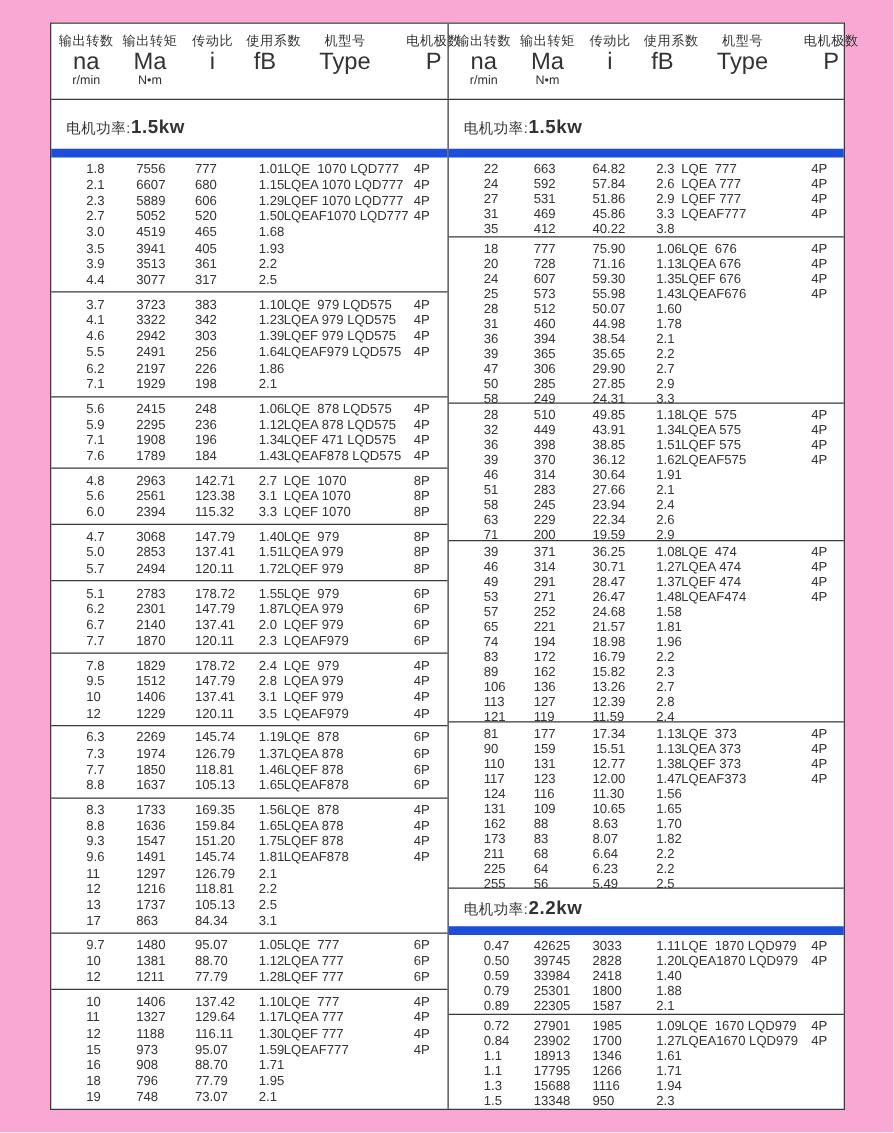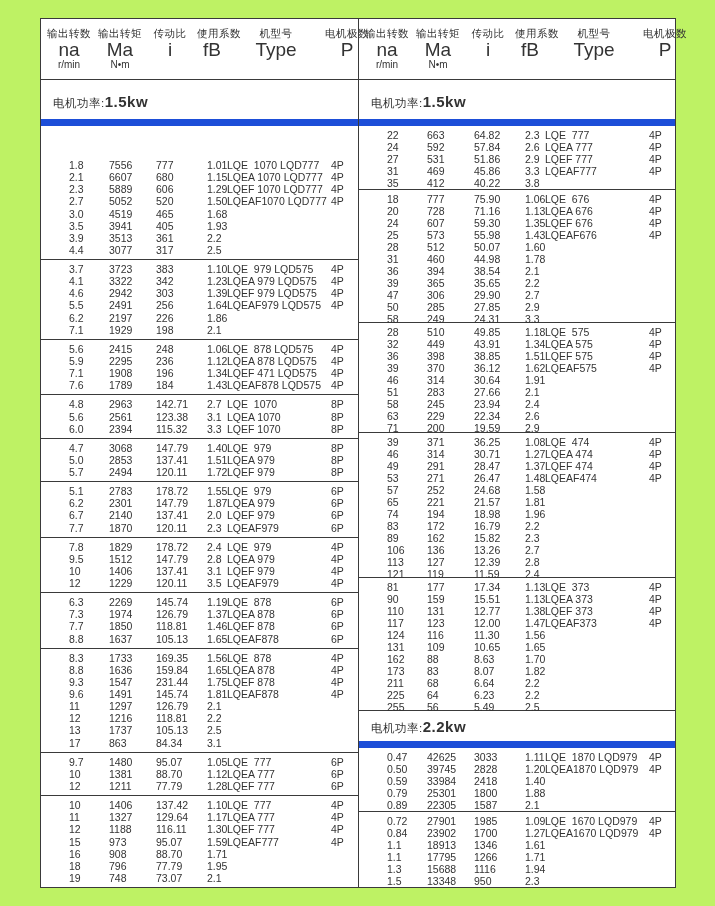--- a/index.html
+++ b/index.html
@@ -1,21 +1,21 @@
 <!DOCTYPE html>
 <html><head>
 <meta charset="utf-8">
 <style>
   html,body{margin:0;padding:0;}
   body{
     width:715px;height:906px;background:#ffffff;
     font-family:"Liberation Sans","DejaVu Sans",sans-serif;
     color:#333;-webkit-font-smoothing:antialiased;
   }
-  .page{position:relative;width:715px;height:906px;background:#bef264;overflow:hidden;}
+  .page{position:relative;width:715px;height:906px;background:#f9a8d4;overflow:hidden;}
   .spec-table{
     position:absolute;left:40px;top:18px;width:636px;height:870px;
     border:1.5px solid #3a3a3a;box-sizing:border-box;
     display:flex;flex-direction:column;background:#fff;
   }
   
   .hdr{display:flex;flex:0 0 61px;border-bottom:1px solid #3a3a3a;box-sizing:border-box;}
   .hdr-half{width:50%;display:grid;grid-template-columns:56px 46px 54px 30px 98px 1fr;align-items:start;padding-top:9px;box-sizing:border-box;}
   .hdr-half.right{border-left:1px solid #3a3a3a;}
   .hcell{text-align:center;line-height:1.05;white-space:nowrap;}
@@ -114,21 +114,21 @@
           <div class="hcell">
             <div class="zh">电机极数</div>
             <div class="sym">P</div>
             <div class="unit"></div>
           </div>
         </div>
     </div>
     <div class="cols">
       <div class="col left" id="col-left">
           <div class="sec-title"><span class="pfx">电机功率:</span><span class="val">1.5kw</span></div>
-          <div class="block" style="flex-grow: 8; margin-top: 30px;">
+          <div class="block" style="flex-grow: 8;">
             <div class="row">
               <span class="c0">1.8</span>
               <span class="c1">7556</span>
               <span class="c2">777</span>
               <span class="c3">1.01</span>
               <span class="c4">LQE  1070 LQD777</span>
               <span class="c5">4P</span>
             </div>
             <div class="row">
               <span class="c0">2.1</span>
@@ -438,21 +438,21 @@
               <span class="c0">8.8</span>
               <span class="c1">1636</span>
               <span class="c2">159.84</span>
               <span class="c3">1.65</span>
               <span class="c4">LQEA 878</span>
               <span class="c5">4P</span>
             </div>
             <div class="row">
               <span class="c0">9.3</span>
               <span class="c1">1547</span>
-              <span class="c2">231.44</span>
+              <span class="c2">151.20</span>
               <span class="c3">1.75</span>
               <span class="c4">LQEF 878</span>
               <span class="c5">4P</span>
             </div>
             <div class="row">
               <span class="c0">9.6</span>
               <span class="c1">1491</span>
               <span class="c2">145.74</span>
               <span class="c3">1.81</span>
               <span class="c4">LQEAF878</span>

